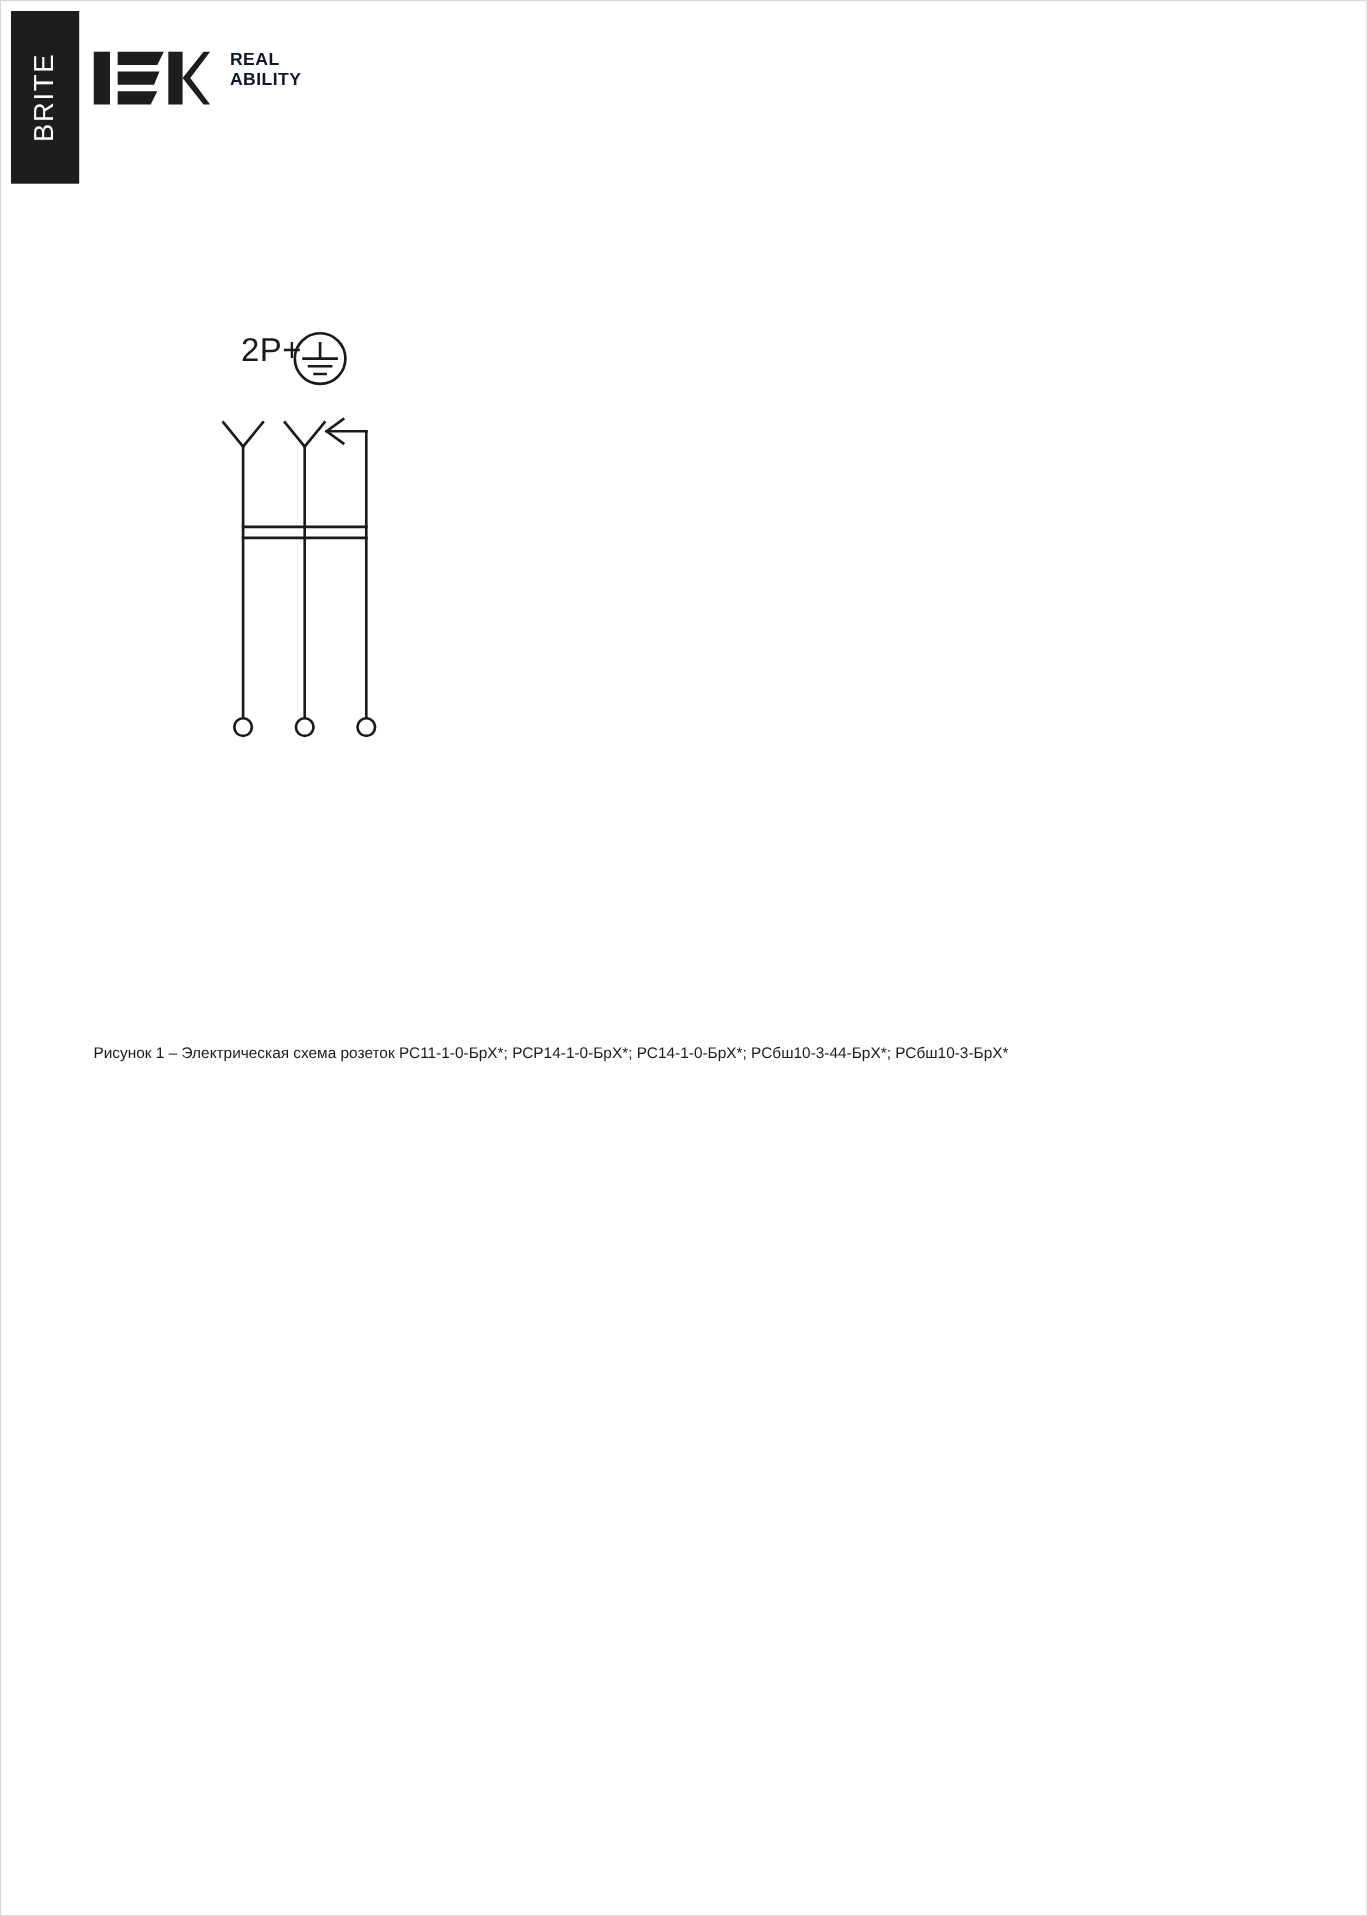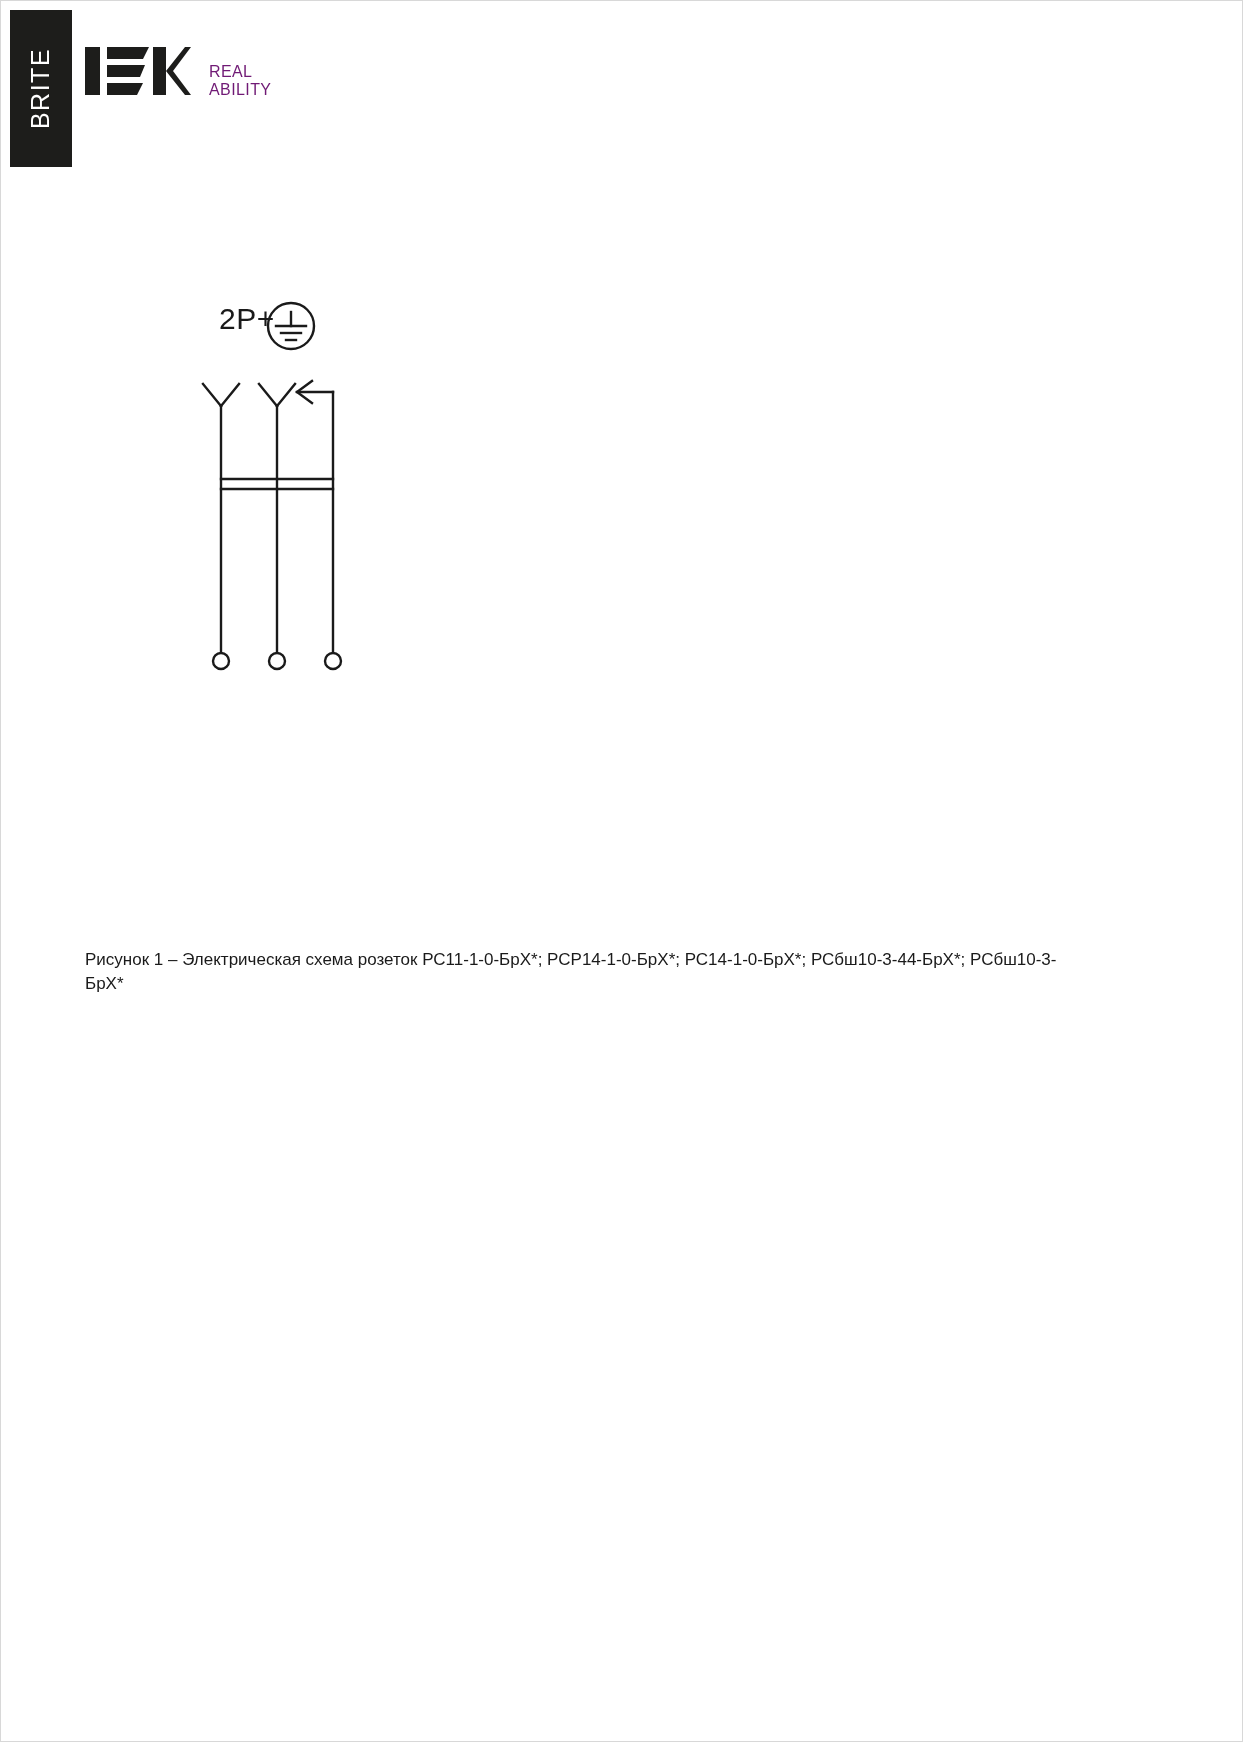--- a/index.html
+++ b/index.html
@@ -53,26 +53,26 @@
     display: flex;
     align-items: flex-start;
   }
   .logo-mark {
     width: 106px;
     height: 56px;
     position: relative;
   }
   .logo-tagline {
     margin-left: 18px;
-    margin-top: 20px;
+    margin-top: 3px;
     line-height: 1.12;
     font-size: 16px;
-    font-weight: normal;
+    font-weight: bold;
     letter-spacing: 0.4px;
-    color: #701a75;
+    color: #0f172a;
     font-family: "Liberation Sans", sans-serif;
   }
 
   
   .schematic {
     position: absolute;
     left: 180px;
     top: 283px;
     width: 260px;
     height: 400px;
@@ -86,21 +86,21 @@
     font-family: "Liberation Sans", sans-serif;
     letter-spacing: 0.5px;
   }
 
   
   .caption {
     position: absolute;
     left: 84px;
     top: 947px;
     width: 1010px;
-    font-size: 17px;
+    font-size: 14px;
     line-height: 1.42;
     color: #1a1a1a;
     font-family: "Liberation Sans", sans-serif;
   }
 </style>
 </head>
 <body>
 
 <div class="page">
 

